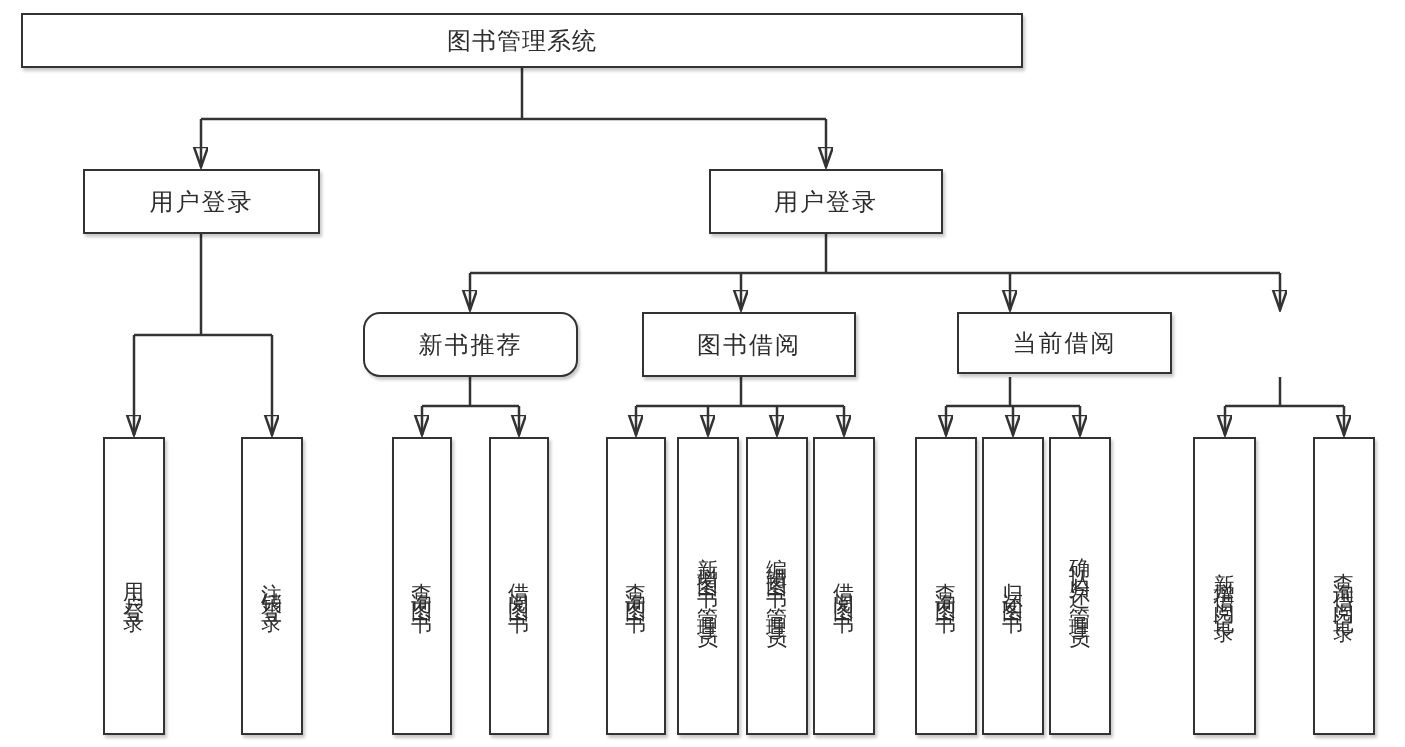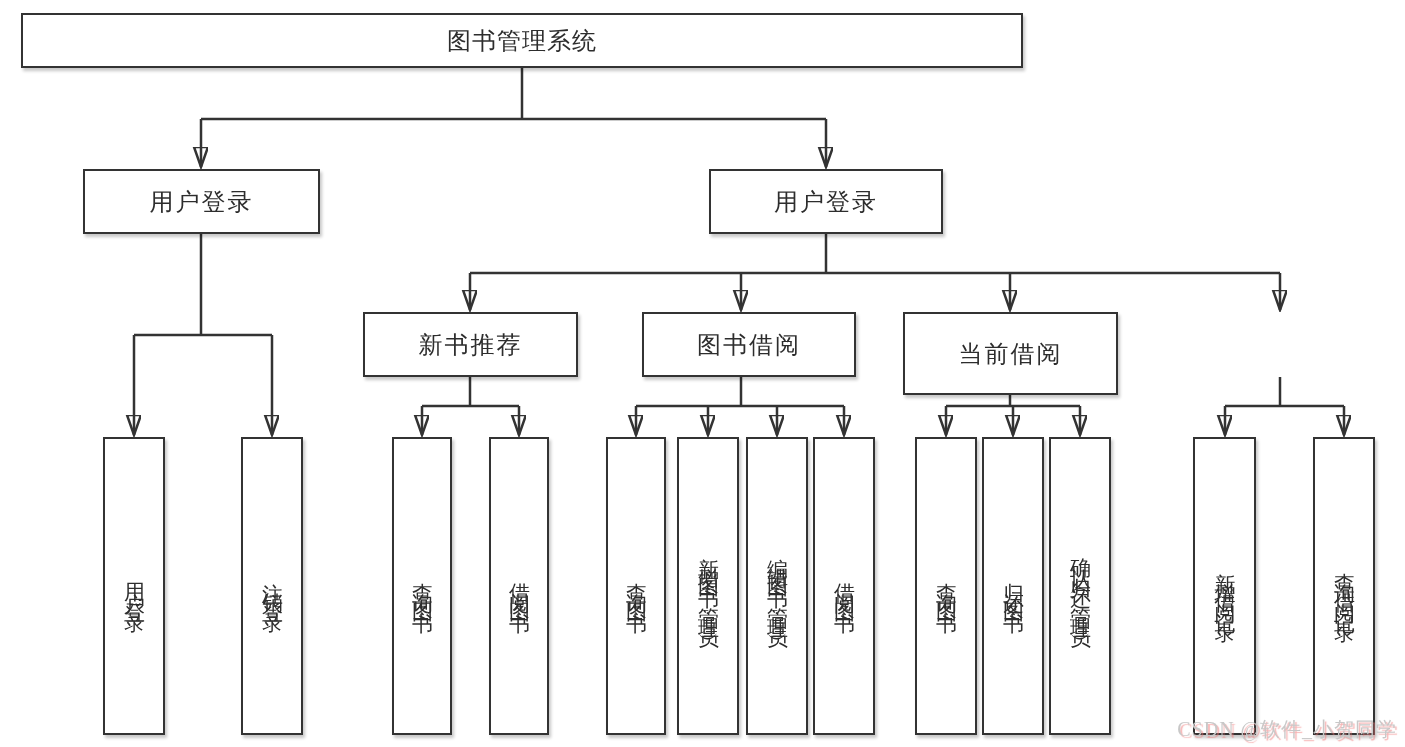--- a/index.html
+++ b/index.html
@@ -7,21 +7,20 @@
     padding: 0;
     background: #ffffff;
     font-family: "Liberation Sans", "DejaVu Sans", sans-serif;
   }
   .canvas {
     position: relative;
     width: 1405px;
     height: 747px;
     background: #ffffff;
     overflow: hidden;
-    font-family: Liberation Serif, serif;
   }
   .connectors {
     position: absolute;
     left: 0;
     top: 0;
     z-index: 1;
   }
   .connectors path {
     stroke: #333333;
     stroke-width: 2.5;
@@ -140,27 +139,27 @@
     <span class="label">图书管理系统</span>
   </div>
 
   <div class="node h" style="left:83px; top:169px; width:237px; height:65px;">
     <span class="label">用户登录</span>
   </div>
   <div class="node h" style="left:709px; top:169px; width:234px; height:65px;">
     <span class="label">用户登录</span>
   </div>
 
-  <div class="node h" style="left:363px; top:312px; width:215px; height:65px;">
+  <div class="node h" style="left:363px; top:312px; width:215px; height:65px;border-radius:17px;">
     <span class="label">新书推荐</span>
   </div>
   <div class="node h" style="left:634px; top:312px; width:214px; height:65px;margin-left:8px;">
     <span class="label">图书借阅</span>
   </div>
-  <div class="node h" style="left:903px; top:312px; width:215px; height:83px;">
+  <div class="node h" style="left:957px; top:312px; width:215px; height:62px;">
     <span class="label">当前借阅</span>
   </div>
 
   <div class="node leaf" style="left:103px; top:437px; width:62px; height:298px;">
     <span class="label">用户登录</span>
   </div>
   <div class="node leaf" style="left:241px; top:437px; width:62px; height:298px;">
     <span class="label">注销登录</span>
   </div>
 
@@ -194,15 +193,14 @@
     <span class="label">确认归还（管理员）</span>
   </div>
 
   <div class="node leaf" style="left:1193px; top:437px; width:63px; height:298px;">
     <span class="label">新增借阅记录</span>
   </div>
   <div class="node leaf" style="left:1313px; top:437px; width:62px; height:298px;">
     <span class="label">查询借阅记录</span>
   </div>
 
-  <div class="watermark">CSDN @软件_小贺同学</div>
 
 </div>
 
 </body></html>

